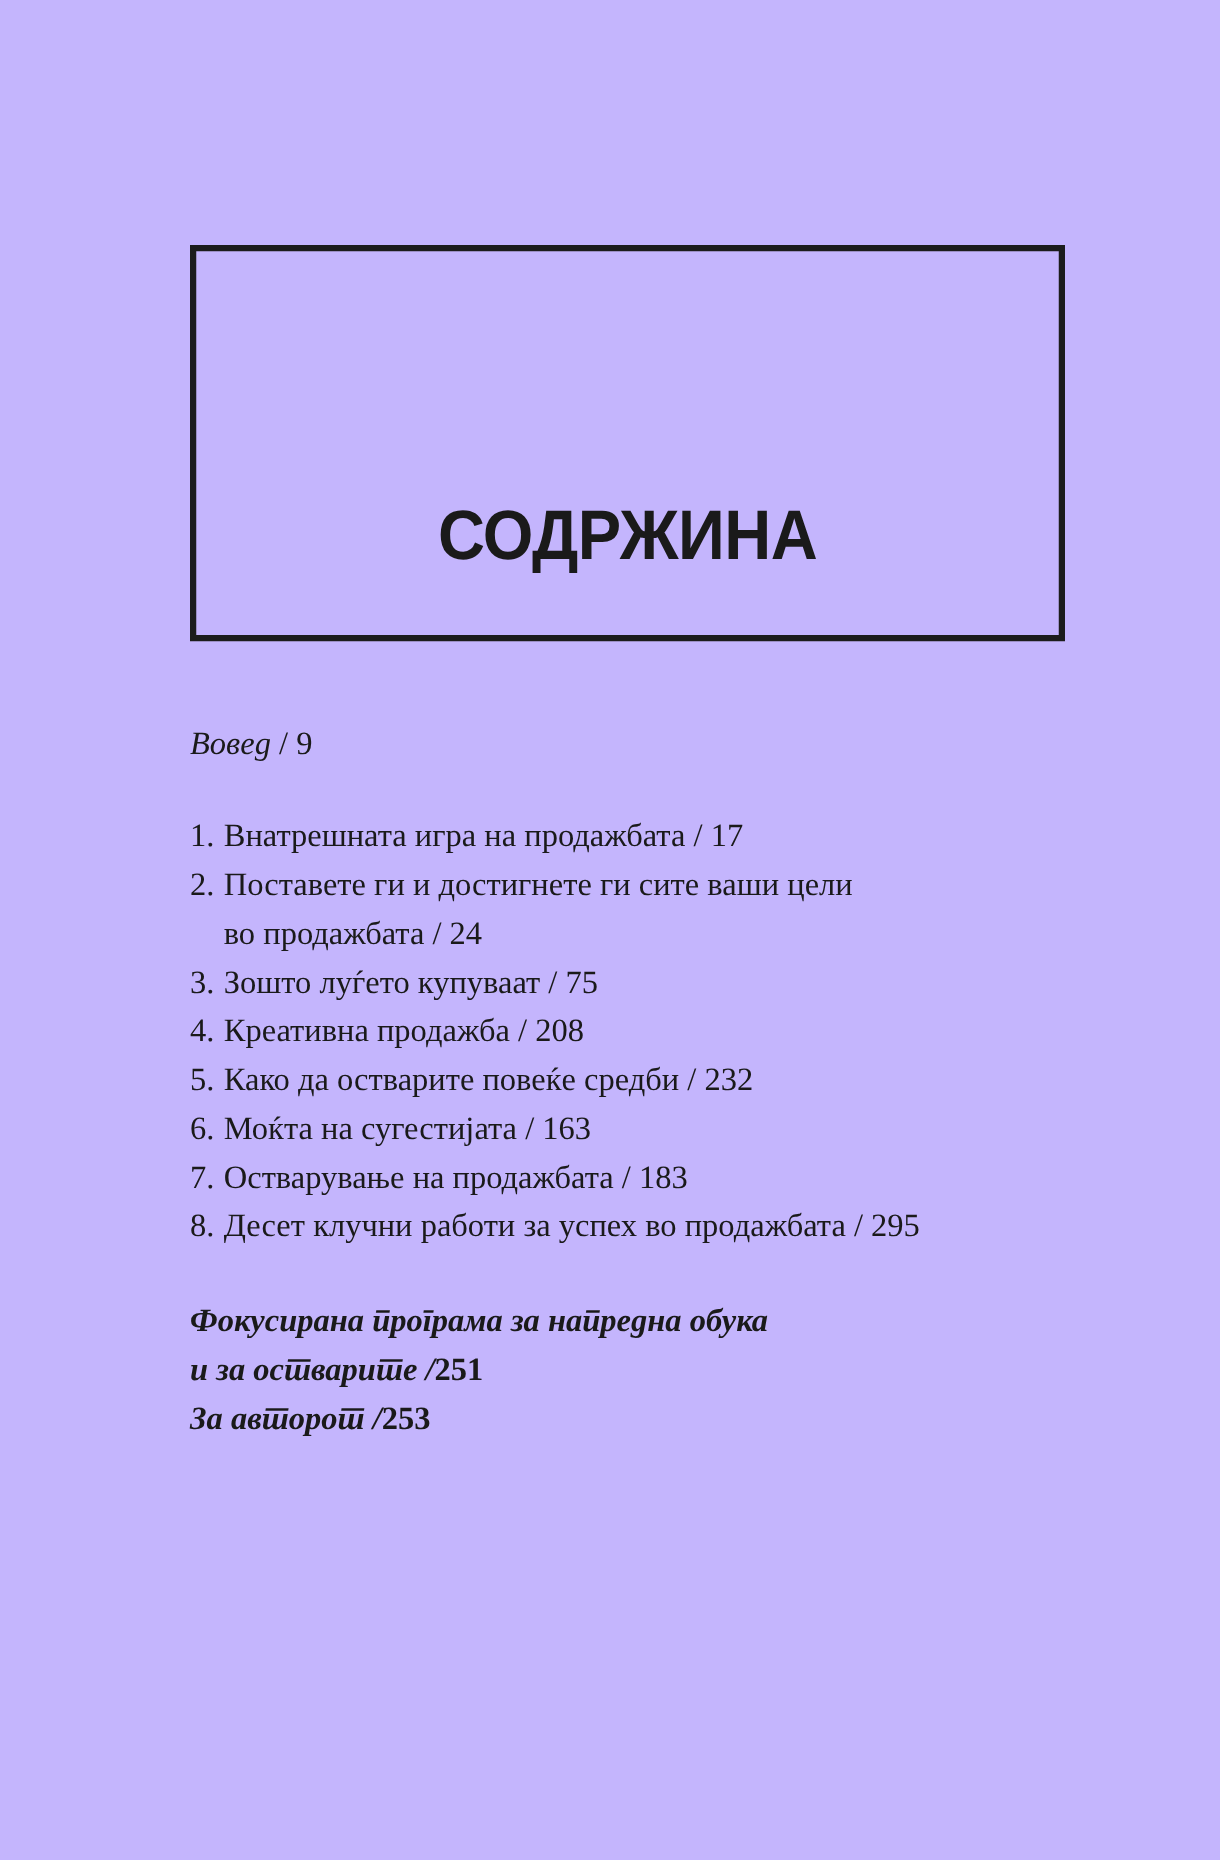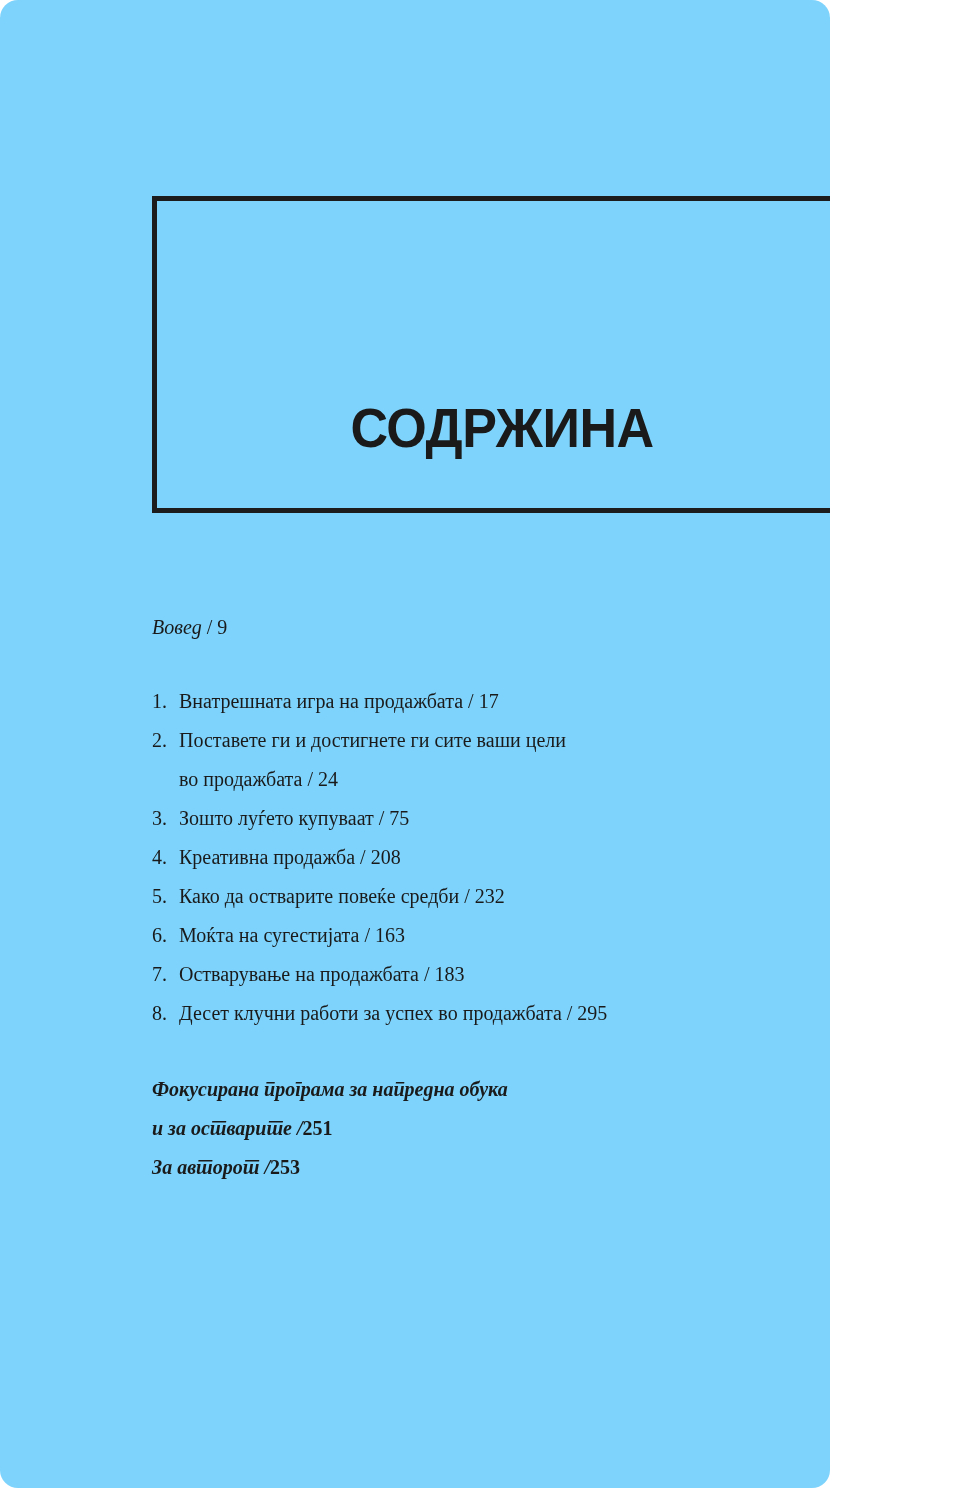--- a/index.html
+++ b/index.html
@@ -3,27 +3,26 @@
 <meta charset="utf-8">
 <style>
   html, body {
     margin: 0;
     padding: 0;
     background: #ffffff;
   }
 
   .page {
     position: relative;
-    width: 830px;
+    width: 976px;
     height: 1488px;
-    background: #7dd3fc;
+    background: #c4b5fd;
     overflow: hidden;
     font-family: "Liberation Serif", "DejaVu Serif", serif;
     color: #1a1a1a;
-    border-radius: 18px;
     -webkit-font-smoothing: antialiased;
   }
 
   
   .title-frame {
     position: absolute;
     left: 152px;
     top: 196px;
     width: 700px;
     height: 317px;
@@ -44,23 +43,23 @@
     transform: scaleX(0.93);
     transform-origin: center bottom;
     padding-bottom: 52px;
     white-space: nowrap;
   }
 
   
   .contents {
     position: absolute;
     left: 152px;
-    top: 608px;
+    top: 575px;
     width: 700px;
-    font-size: 20px;
+    font-size: 26px;
     line-height: 39px;
   }
 
   .front-matter {
     font-style: italic;
     margin: 0 0 35px 0;
     white-space: nowrap;
   }
 
   .chapter-list {

